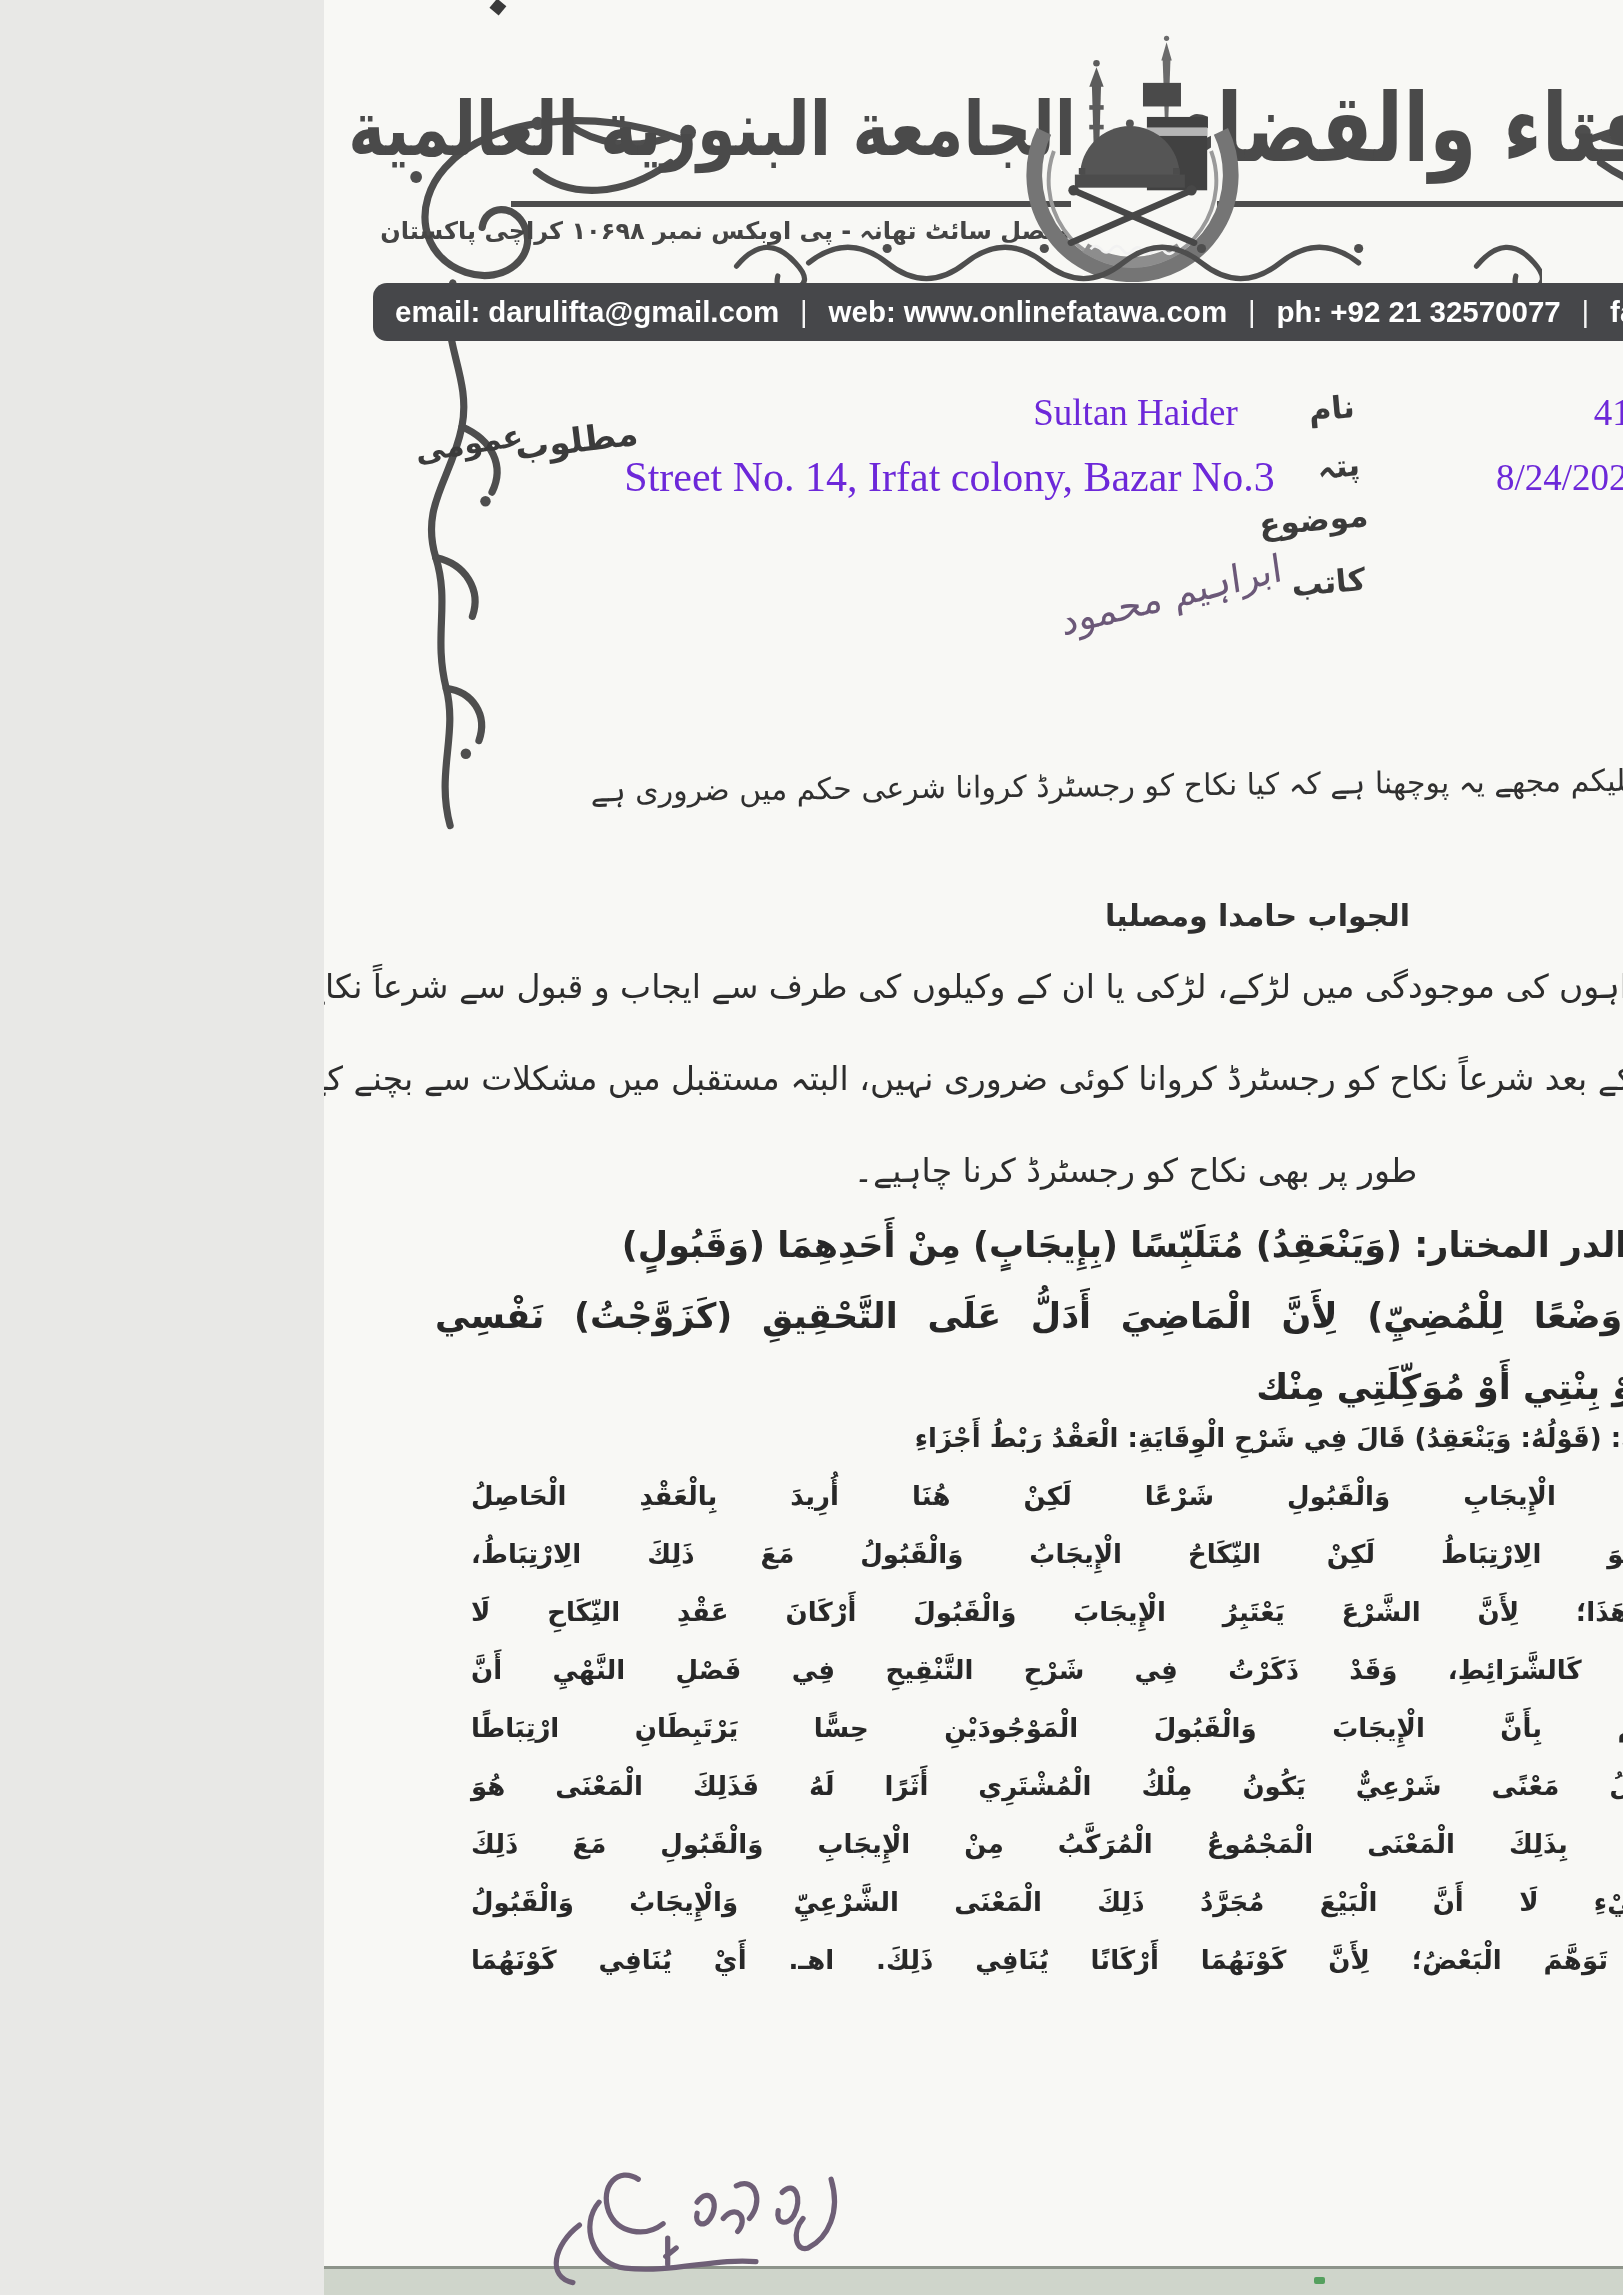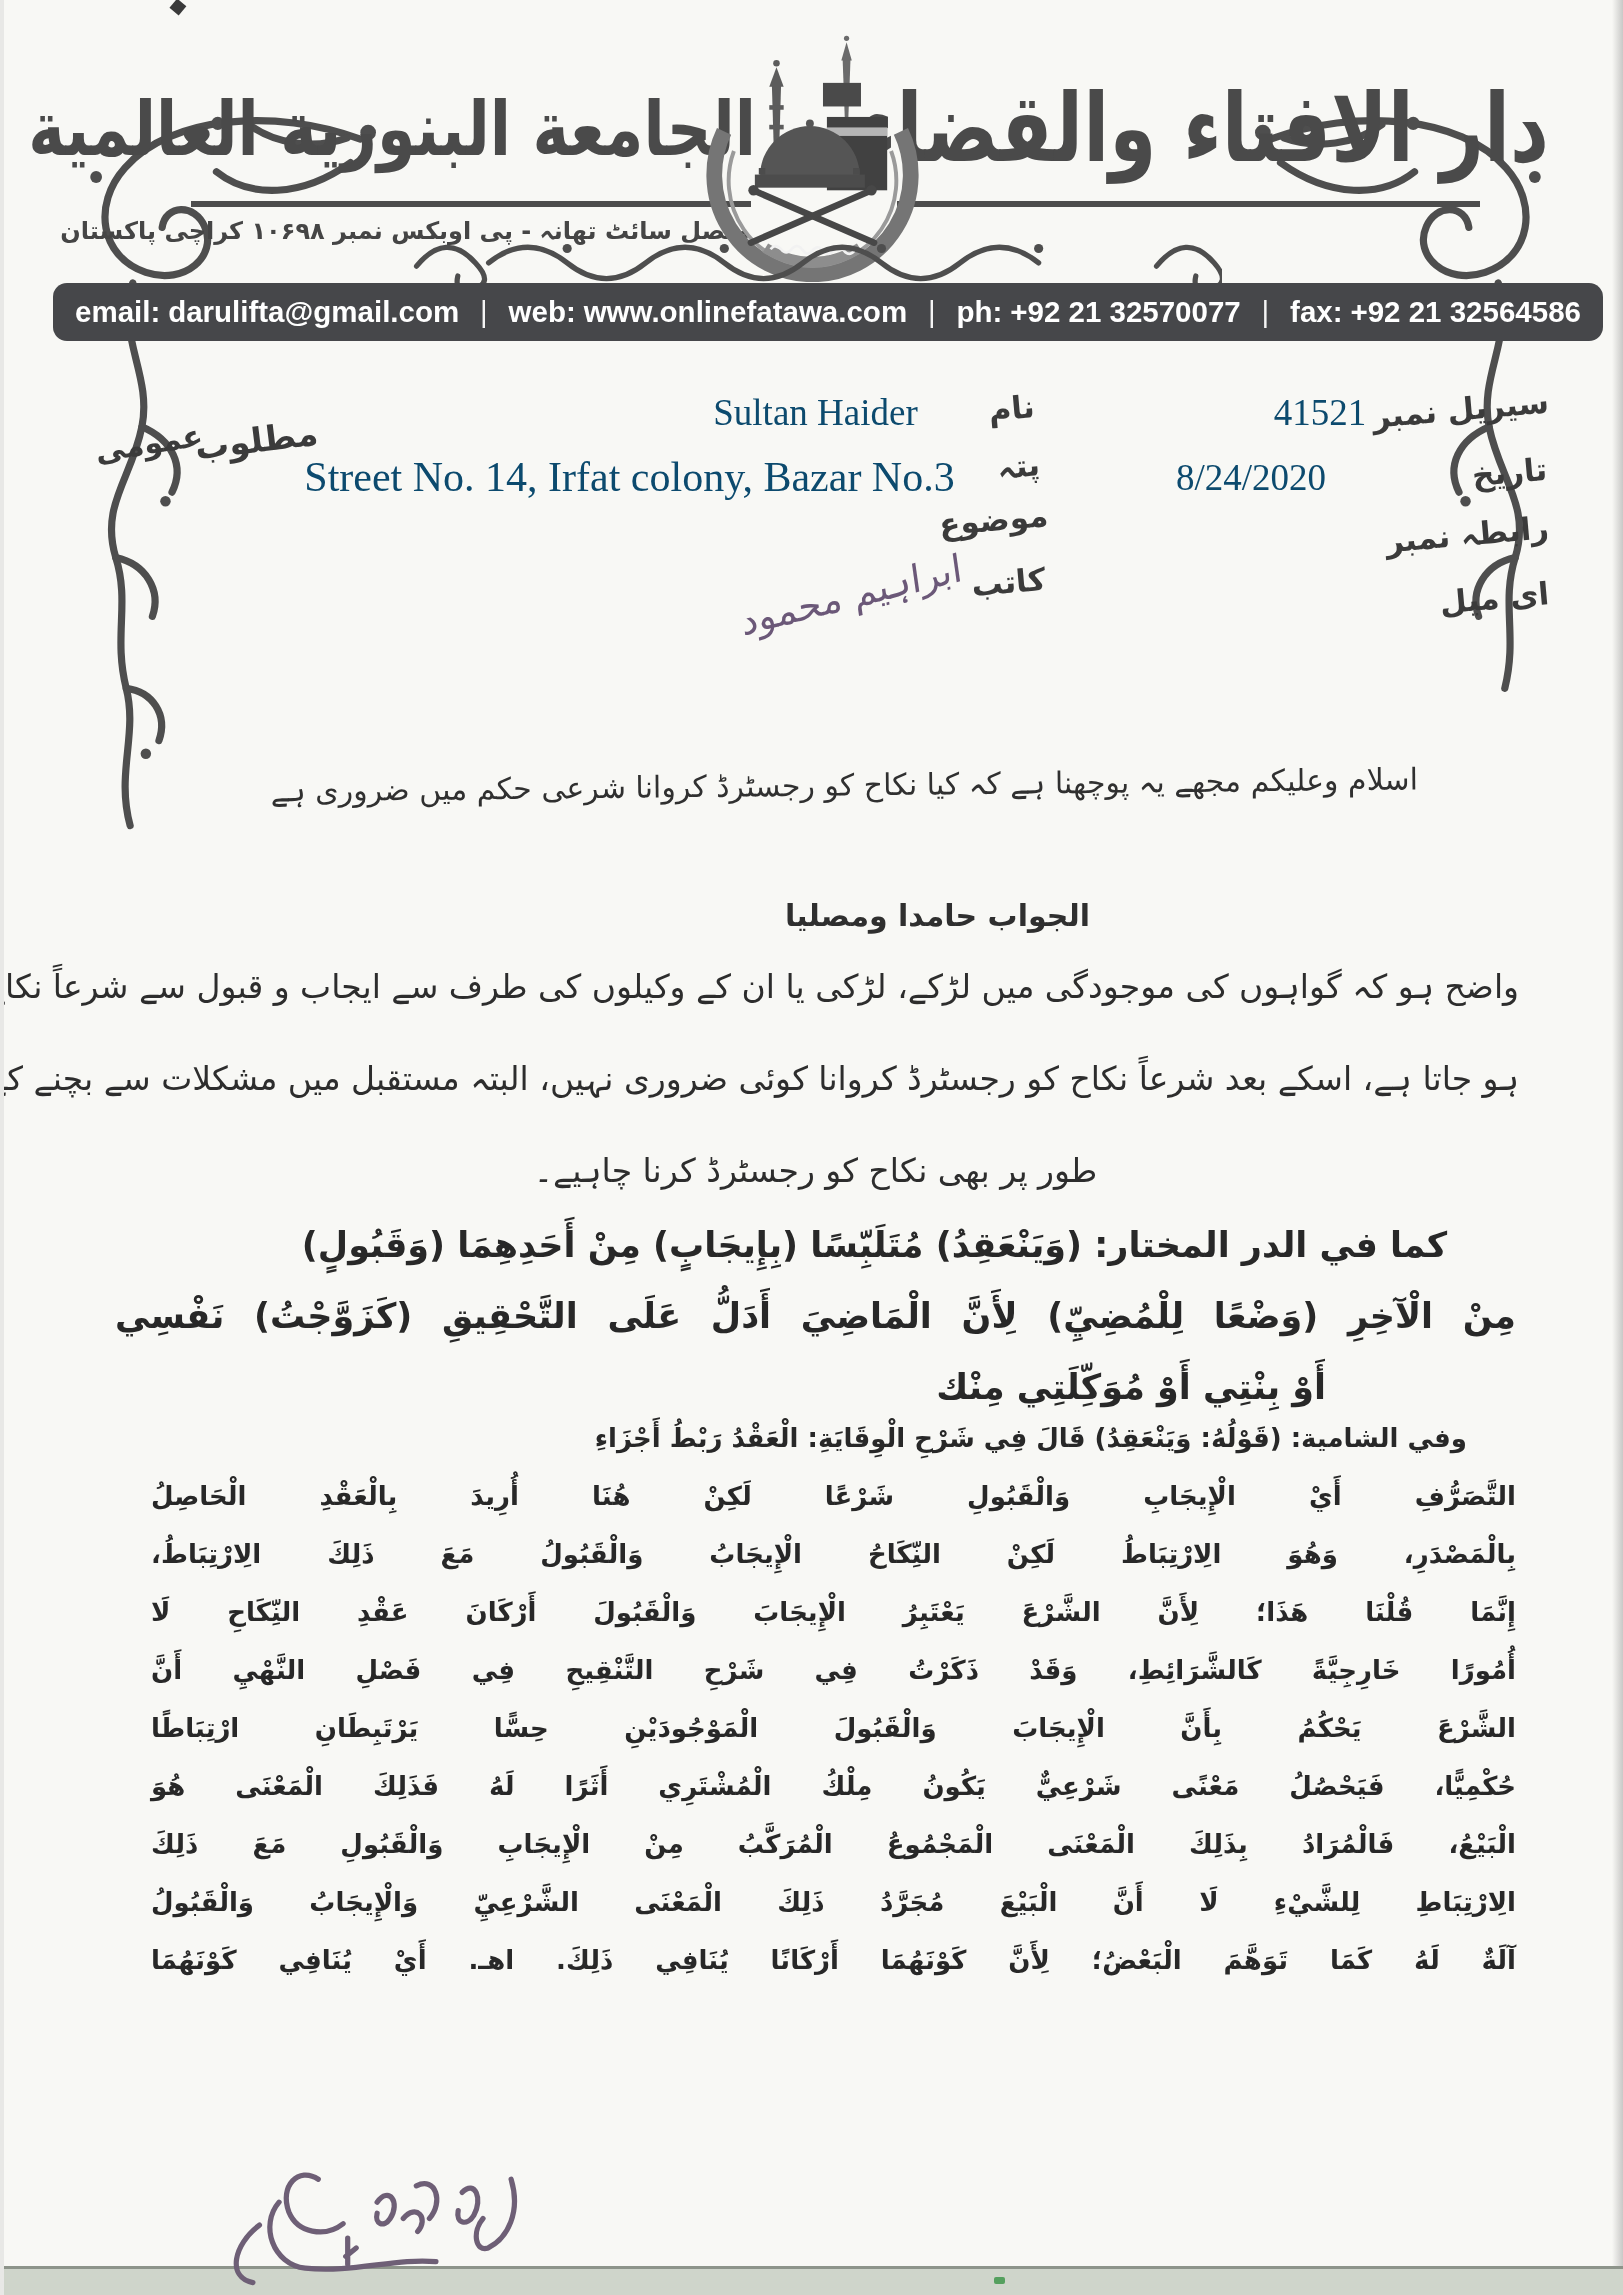--- a/index.html
+++ b/index.html
@@ -1,21 +1,21 @@
 <!DOCTYPE html>
 <html lang="ur" dir="rtl" style="font-size:10.5px"><head>
 <meta charset="utf-8">
 <style>
   html,body{margin:0;padding:0;background:#e8e8e6;}
-  .page{position:relative;width:1619px;height:2295px;background:#f8f8f5;overflow:hidden;
+  .page{position:relative;width:1299px;height:2295px;background:#f8f8f5;overflow:hidden;
         font-family:"DejaVu Sans",sans-serif;color:#3a3a3a;}
   .abs{position:absolute;}
   .nowrap{white-space:nowrap;}
   .urdu{font-family:"DejaVu Sans",sans-serif;direction:rtl;}
-  .serifv{font-family:"Liberation Serif",serif;color:#0c4a6e;}
+  .serifv{font-family:"Liberation Serif",serif;color:#6d28d9;}
   
   .org-title{left:183px;top:84px;width:569px;text-align:center;font-size:62px;font-weight:bold;
              color:#4a4a4a;transform:scaleY(1.22);transform-origin:top center;letter-spacing:-1.3px;}
   .dept-title{left:969px;top:72px;width:576px;text-align:center;font-size:76px;font-weight:bold;
               color:#4a4a4a;transform:scaleY(1.25);transform-origin:top center;letter-spacing:-1.3px;}
   .rule{height:5.9px;background:#4d4d4d;}
   .org-address{left:190px;top:217px;width:556px;text-align:center;font-size:24px;font-weight:bold;color:#454545;}
   
   .contact-bar{left:49px;top:283px;width:1550px;height:58px;background:#46474a;border-radius:14px;
                color:#fff;display:flex;align-items:center;justify-content:space-between;

